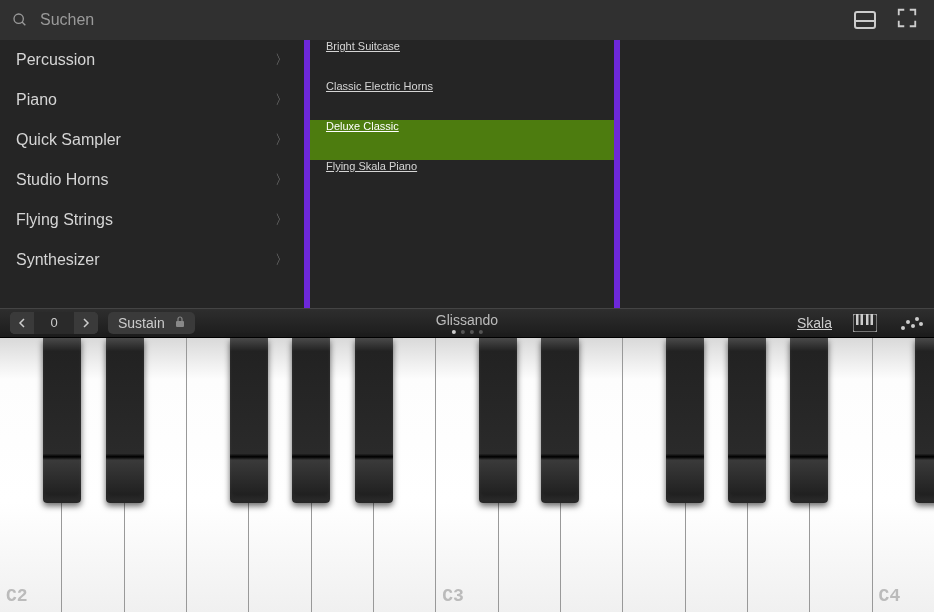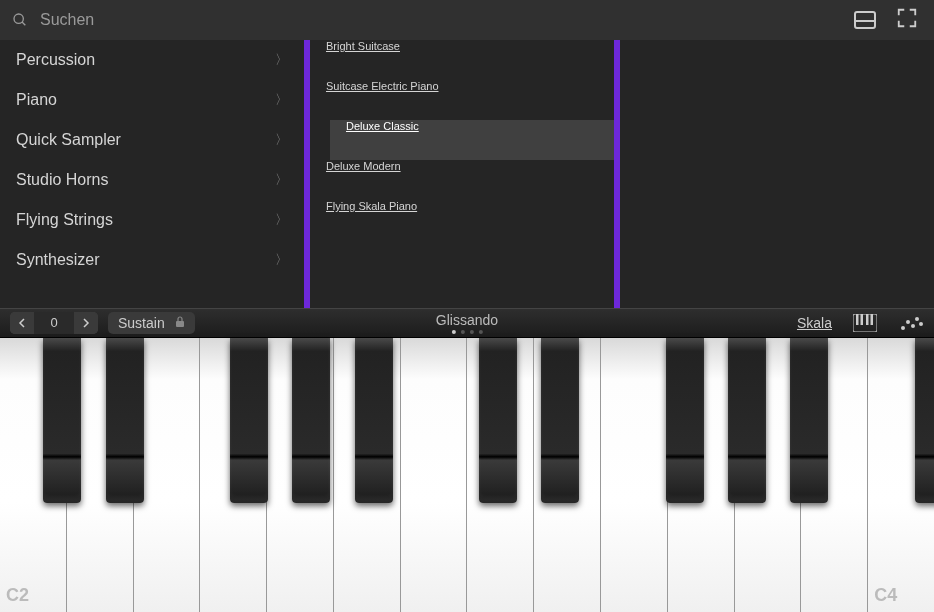--- a/index.html
+++ b/index.html
@@ -13,40 +13,40 @@
   .layout-icon { width:22px; height:18px; border:2px solid #ccc; border-radius:3px; position:relative;}
   .layout-icon:after{content:"";position:absolute;left:0;right:0;top:50%;height:2px;background:#ccc;}
   .fullscreen-icon svg{width:22px;height:22px;}
   
   .browser { height:268px; background:#252525; display:flex; position:relative;}
   .col { flex:0 0 310px; overflow:hidden; border-right:6px solid #6d28d9;}
   .col.last{border-right:none;}
   .cat-item { height:40px; display:flex; align-items:center; justify-content:space-between; padding:0 16px; font-size:16px; color:#d5d5d5; cursor:pointer;}
   .cat-item .chevron{opacity:0.5;font-size:13px;}
   .preset-item { height:40px; display:flex; padding:0 16px; font-size:11px; color:#d5d5d5; cursor:pointer;text-decoration:underline;}
-  .preset-item.selected { background:#404040; color:#fff;margin-left:20px;}
+  .preset-item.selected { background:#4d7c0f; color:#fff;}
   
   .strip { height:30px; background:linear-gradient(#2e2e2e,#1c1c1c); border-top:1px solid #444; border-bottom:1px solid #000; display:flex; align-items:center; padding:0 10px; gap:10px; font-size:14px; position:relative;}
   .octave-ctrl { display:flex; align-items:center; background:#444; border-radius:5px; overflow:hidden; height:22px;}
   .octave-ctrl .btn{width:24px;height:22px;display:flex;align-items:center;justify-content:center;background:#3a3a3a;color:#ccc;font-size:12px;cursor:pointer;}
   .octave-ctrl .val{width:40px;text-align:center;background:#2a2a2a;color:#ccc;font-size:13px;line-height:22px;}
   .sustain-btn{display:flex;align-items:center;gap:10px;background:#3a3a3a;border-radius:5px;height:22px;padding:0 10px;color:#ccc;font-size:14px;cursor:pointer;}
   .center-mode{position:absolute;left:50%;transform:translateX(-50%);text-align:left;color:#bbb;font-size:14px;}
   .dots{display:flex;gap:5px;justify-content:center;margin-top:2px;}
   .dot{width:4px;height:4px;border-radius:50%;background:#555;}
   .dot.active{background:#ccc;}
   .right-ctrls{margin-left:auto;display:flex;align-items:center;gap:20px;}
   .scale-btn{color:#ccc;font-size:14px;cursor:pointer;text-decoration:underline;}
   .view-btn{width:26px;height:20px;display:flex;align-items:center;justify-content:center;cursor:pointer;}
   
   .keyboard{position:relative;height:274px;background:linear-gradient(#888 0%,#e8e8e8 12%,#fefefe 40%,#f5f5f5 100%);}
   .white-keys{display:flex;height:100%;}
   .white-key{flex:1;border-right:1px solid #999;position:relative;cursor:pointer;background:linear-gradient(#d9d9d9 0%,#fdfdfd 15%,#fff 60%,#f0f0f0 100%);}
   .white-key:last-child{border-right:none;}
-  .key-label{position:absolute;bottom:6px;left:6px;color:#bbb;font-size:18px;font-weight:600;}
+  .key-label{position:absolute;bottom:6px;left:6px;color:#bbb;font-size:18px;font-weight:600;font-family:Liberation Mono, monospace;}
   .black-keys{position:absolute;top:0;left:0;right:0;height:100%;}
   .black-key{position:absolute;top:0;width:38px;height:165px;background:linear-gradient(#4a4a4a 0%,#222 8%,#2a2a2a 70%,#000 72%,#3a3a3a 74%,#1a1a1a 100%);border-radius:0 0 4px 4px;box-shadow:0 3px 6px rgba(0,0,0,0.6),inset 0 -6px 4px rgba(255,255,255,0.06);cursor:pointer;}
 </style>
 </head>
 <body>
 
 <div class="search-bar">
   <span class="search-icon">
     <svg viewBox="0 0 24 24" width="16" height="16" fill="none" stroke="#9a9a9a" stroke-width="2">
       <circle cx="10" cy="10" r="7"></circle>
@@ -92,27 +92,24 @@
       <div class="cat-item">
         <span>Synthesizer</span>
         <span class="chevron">〉</span>
       </div>
     </div>
   <div class="col" id="preset-col">
       <div class="preset-item">
         <span>Bright Suitcase</span>
       </div>
       <div class="preset-item">
-        <span>Suitcase Electric Piano</span>
+        <span>Classic Electric Horns</span>
       </div>
       <div class="preset-item selected">
         <span>Deluxe Classic</span>
-      </div>
-      <div class="preset-item">
-        <span>Deluxe Modern</span>
       </div>
       <div class="preset-item">
         <span>Flying Skala Piano</span>
       </div>
     </div>
   <div class="col last"></div>
 </div>
 
 <div class="strip">
   <div class="octave-ctrl">
@@ -173,20 +170,23 @@
   <div class="white-keys" id="white-keys">
       <div class="white-key">
         <span class="key-label">C2</span>
       </div>
       <div class="white-key"></div>
       <div class="white-key"></div>
       <div class="white-key"></div>
       <div class="white-key"></div>
       <div class="white-key"></div>
       <div class="white-key"></div>
+      <div class="white-key">
+        <span class="key-label">C3</span>
+      </div>
       <div class="white-key"></div>
       <div class="white-key"></div>
       <div class="white-key"></div>
       <div class="white-key"></div>
       <div class="white-key"></div>
       <div class="white-key"></div>
       <div class="white-key">
         <span class="key-label">C4</span>
       </div>
     </div>

